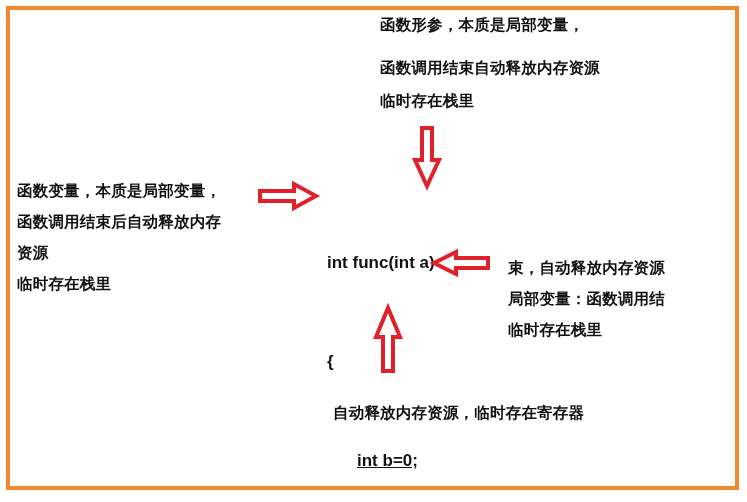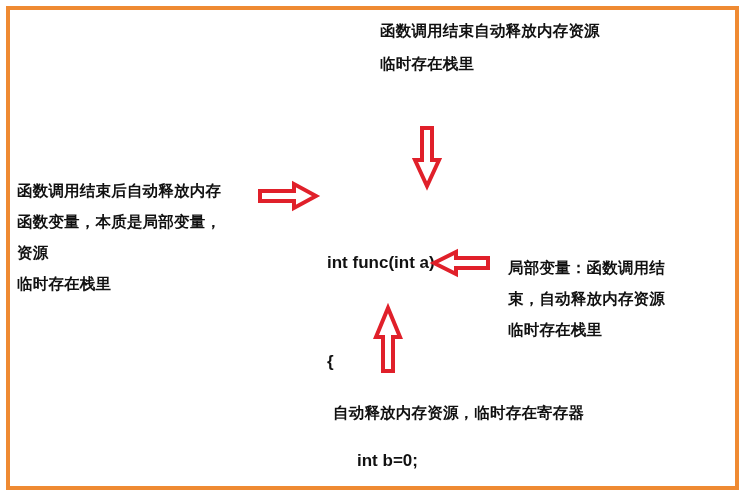--- a/index.html
+++ b/index.html
@@ -14,43 +14,44 @@
   .note {
     position: absolute; font-weight: bold; color: #111; font-size: 15.5px; line-height: 31px;
     white-space: nowrap; letter-spacing: 0.2px;
   }
   .note div { height: 31px; }
   .code {
     position: absolute; left: 327px; top: 180px; font-family: "Liberation Sans", sans-serif;
     font-weight: bold; font-size: 17px; color: #111; line-height: 33px; white-space: pre;
   }
   .code div { height: 33px; }
-  .code .indent { padding-left: 30px; }
+  .code .indent { padding-left: 30px; text-decoration: underline; }
   svg.arrow { position: absolute; overflow: visible; }
 </style>
 </head>
 <body>
 
 <div class="frame"></div>
 
 <div class="note" style="left:380px; top:10px;">
-  <div style="margin-top:6px;text-align:right;">函数调用结束自动释放内存资源</div>
+  <div>函数形参，本质是局部变量，</div>
+  <div style="margin-top:12px;text-align:right;">函数调用结束自动释放内存资源</div>
   <div style="margin-top:2px;">临时存在栈里</div>
 </div>
 
 <div class="note" style="left:17px; top:176px;">
+  <div>函数变量，本质是局部变量，</div>
   <div>函数调用结束后自动释放内存</div>
-  <div>函数变量，本质是局部变量，</div>
   <div>资源</div>
   <div>临时存在栈里</div>
 </div>
 
 <div class="note" style="left:508px; top:253px;">
+  <div>束，自动释放内存资源</div>
   <div>局部变量：函数调用结</div>
-  <div>束，自动释放内存资源</div>
   <div>临时存在栈里</div>
 </div>
 
 <div class="note" style="left:333px; top:398px;">
   <div>自动释放内存资源，临时存在寄存器</div>
 </div>
 
 <div class="code">
   <div>int func(int a)</div>
   <div>{</div>

